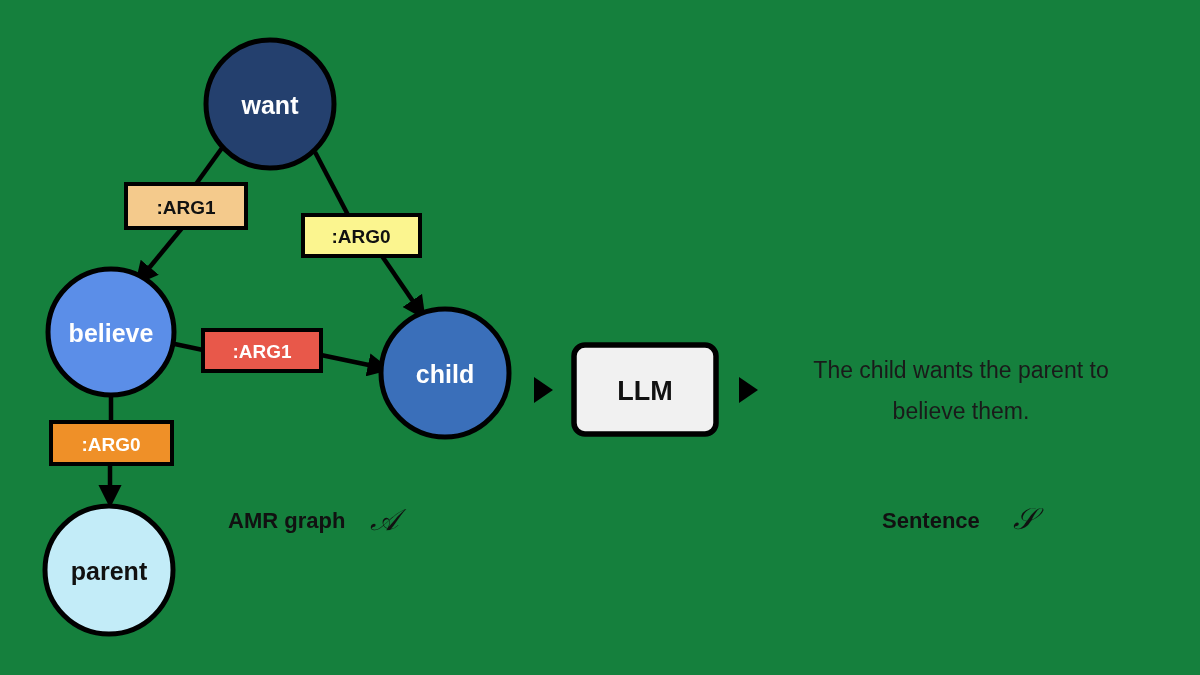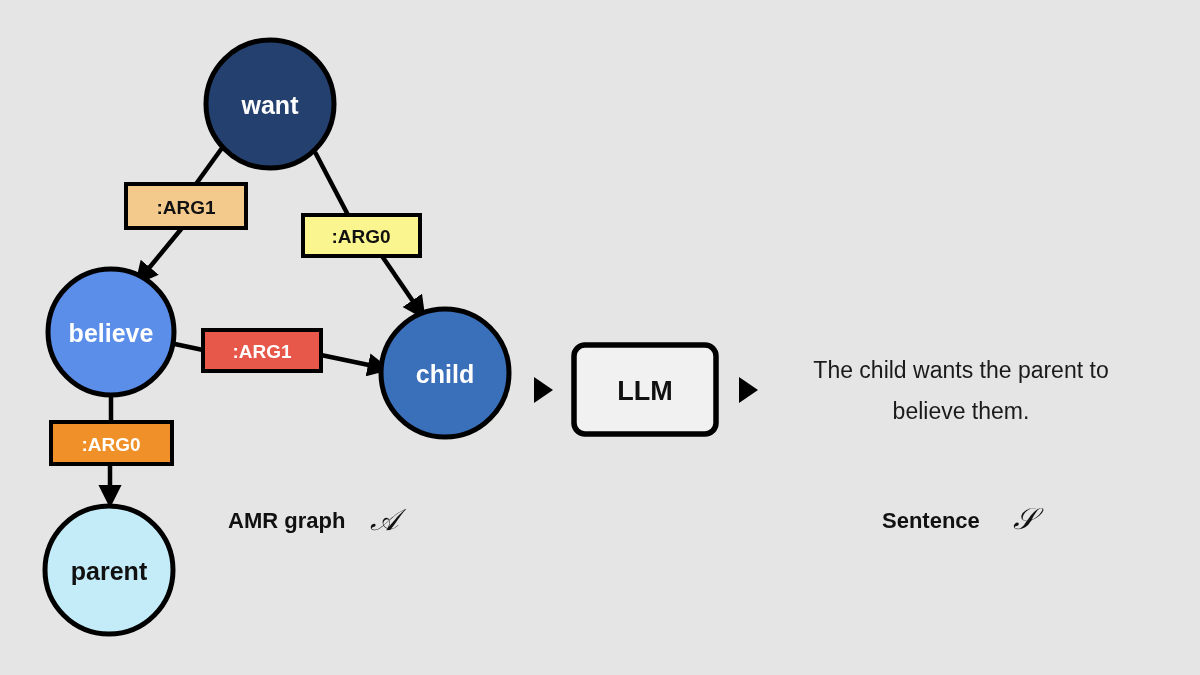--- a/index.html
+++ b/index.html
@@ -7,21 +7,21 @@
     padding: 0;
     background: #ffffff;
   }
   body {
     font-family: "Liberation Sans", sans-serif;
   }
   #canvas {
     position: relative;
     width: 1200px;
     height: 675px;
-    background: #e5e5e5;
+    background: #15803d;
     overflow: hidden;
   }
   svg#graph-svg {
     position: absolute;
     left: 0;
     top: 0;
     width: 1200px;
     height: 675px;
   }
   .node-label {

